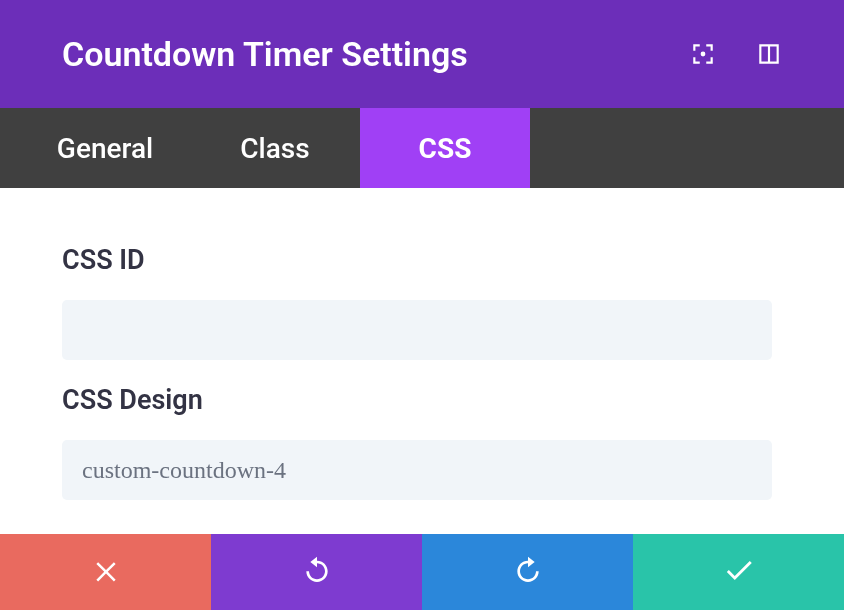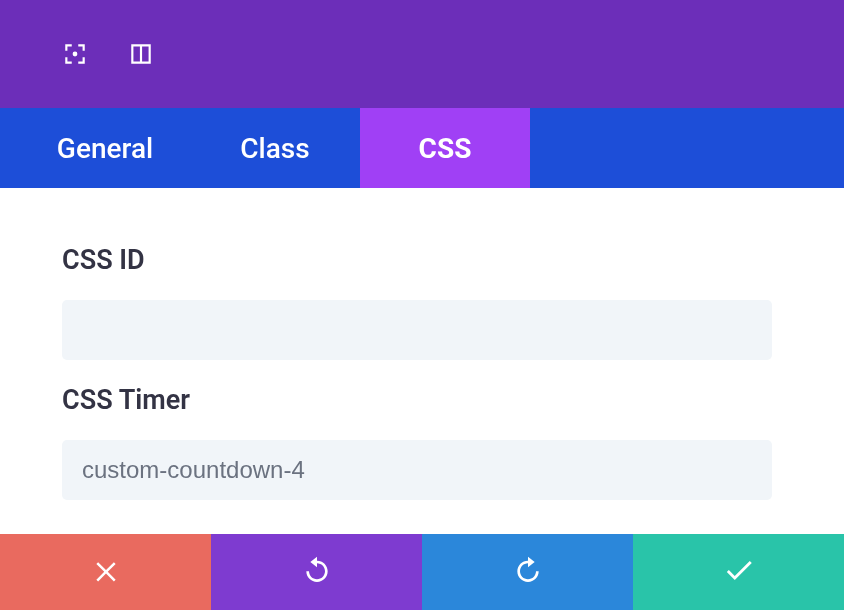--- a/index.html
+++ b/index.html
@@ -2,43 +2,44 @@
 <html><head>
 <meta charset="utf-8">
 <style>
   * { box-sizing: border-box; margin: 0; padding: 0; }
   html, body { width: 844px; height: 610px; font-family: -apple-system, BlinkMacSystemFont, "Segoe UI", Roboto, "Helvetica Neue", Arial, sans-serif; overflow: hidden; }
   .modal { width: 844px; height: 610px; display: flex; flex-direction: column; background: #fff; }
   .header { background: #6c2eb9; height: 108px; display: flex; align-items: center; justify-content: space-between; padding: 0 62px; }
   .header-title { color: #fff; font-size: 34px; font-weight: 600; }
   .header-icons { display: flex; gap: 40px; align-items: center; }
   .header-icon { color: #fff; display: inline-flex; align-items: center; justify-content: center; cursor: pointer; }
-  .tabs { background: #1d4ed8; height: 80px; display: flex; align-items: flex-start; padding: 0 20px 0 20px; position: relative; }
+  .tabs { background: #404040; height: 80px; display: flex; align-items: flex-start; padding: 0 20px 0 20px; position: relative; }
   .tab { color: #fff; font-size: 28px; font-weight: 500; display: flex; align-items: center; justify-content: center; padding: 0 24px; cursor: pointer; height: 80px; min-width: 170px; }
   .tab.active { background: #a040f5; font-weight: bold; }
   .scroll-indicator { position: absolute; right: 0; top: 80px; width: 8px; height: 58px; background: #7a7a7a; }
   .content { flex: 1; background: #fff; padding: 56px 62px 0 62px; position: relative; }
   .field { margin-bottom: 24px; }
   .label { color: #333344; font-size: 27px; font-weight: 600; margin-bottom: 24px; display: block; }
-  .input { width: 710px; height: 60px; background: #f1f5f9; border: none; border-radius: 5px; font-size: 24px; color: #6b7280; padding: 0 20px; outline: none; }
+  .input { width: 710px; height: 60px; background: #f1f5f9; border: none; border-radius: 5px; font-size: 24px; color: #6b7280; padding: 0 20px; outline: none; font-family: Liberation Serif, serif; }
   .footer { height: 76px; display: flex; }
   .footer-btn { flex: 1; display: flex; align-items: center; justify-content: center; cursor: pointer; }
   .btn-close { background: #e96a5f; }
   .btn-undo  { background: #7e3bd0; }
   .btn-redo  { background: #2b87da; }
   .btn-save  { background: #29c4a9; }
   .footer-btn svg { fill: #fff; }
   .wrap { position: relative; }
 </style>
 </head>
 <body>
 
 <div class="modal">
 
   <div class="header">
+    <div class="header-title">Countdown Timer Settings</div>
     <div class="header-icons">
       <span class="header-icon">
         <svg width="26" height="26" viewBox="0 0 24 24">
             <path fill="#fff" d="M3 3h6v2H5v4H3V3zm12 0h6v6h-2V5h-4V3zM3 15h2v4h4v2H3v-6zm16 0h2v6h-6v-2h4v-4z"></path>
             <circle cx="12" cy="12" r="2.2" fill="#fff"></circle>
           </svg>
       </span>
       <span class="header-icon">
         <svg width="26" height="26" viewBox="0 0 24 24">
             <path fill="#fff" d="M3 3h18v18H3V3zm2 2v14h6V5H5zm8 0v14h6V5h-6z"></path>
@@ -55,21 +56,21 @@
     </div>
     <div class="scroll-indicator"></div>
   </div>
 
   <div class="content">
     <div class="field">
       <label class="label">CSS ID</label>
       <input class="input" type="text" value="" style="">
     </div>
     <div class="field">
-      <label class="label">CSS Timer</label>
+      <label class="label">CSS Design</label>
       <input class="input" type="text" value="custom-countdown-4" style="">
     </div>
   </div>
 
   <div class="footer">
     <div class="footer-btn btn-close">
       <span>
         <svg width="30" height="30" viewBox="0 0 24 24">
             <path d="M18.3 5.71 12 12.01l-6.3-6.3L4.29 7.12l6.3 6.3-6.3 6.3 1.41 1.41 6.3-6.3 6.3 6.3 1.41-1.41-6.3-6.3 6.3-6.3z"></path>
           </svg>

